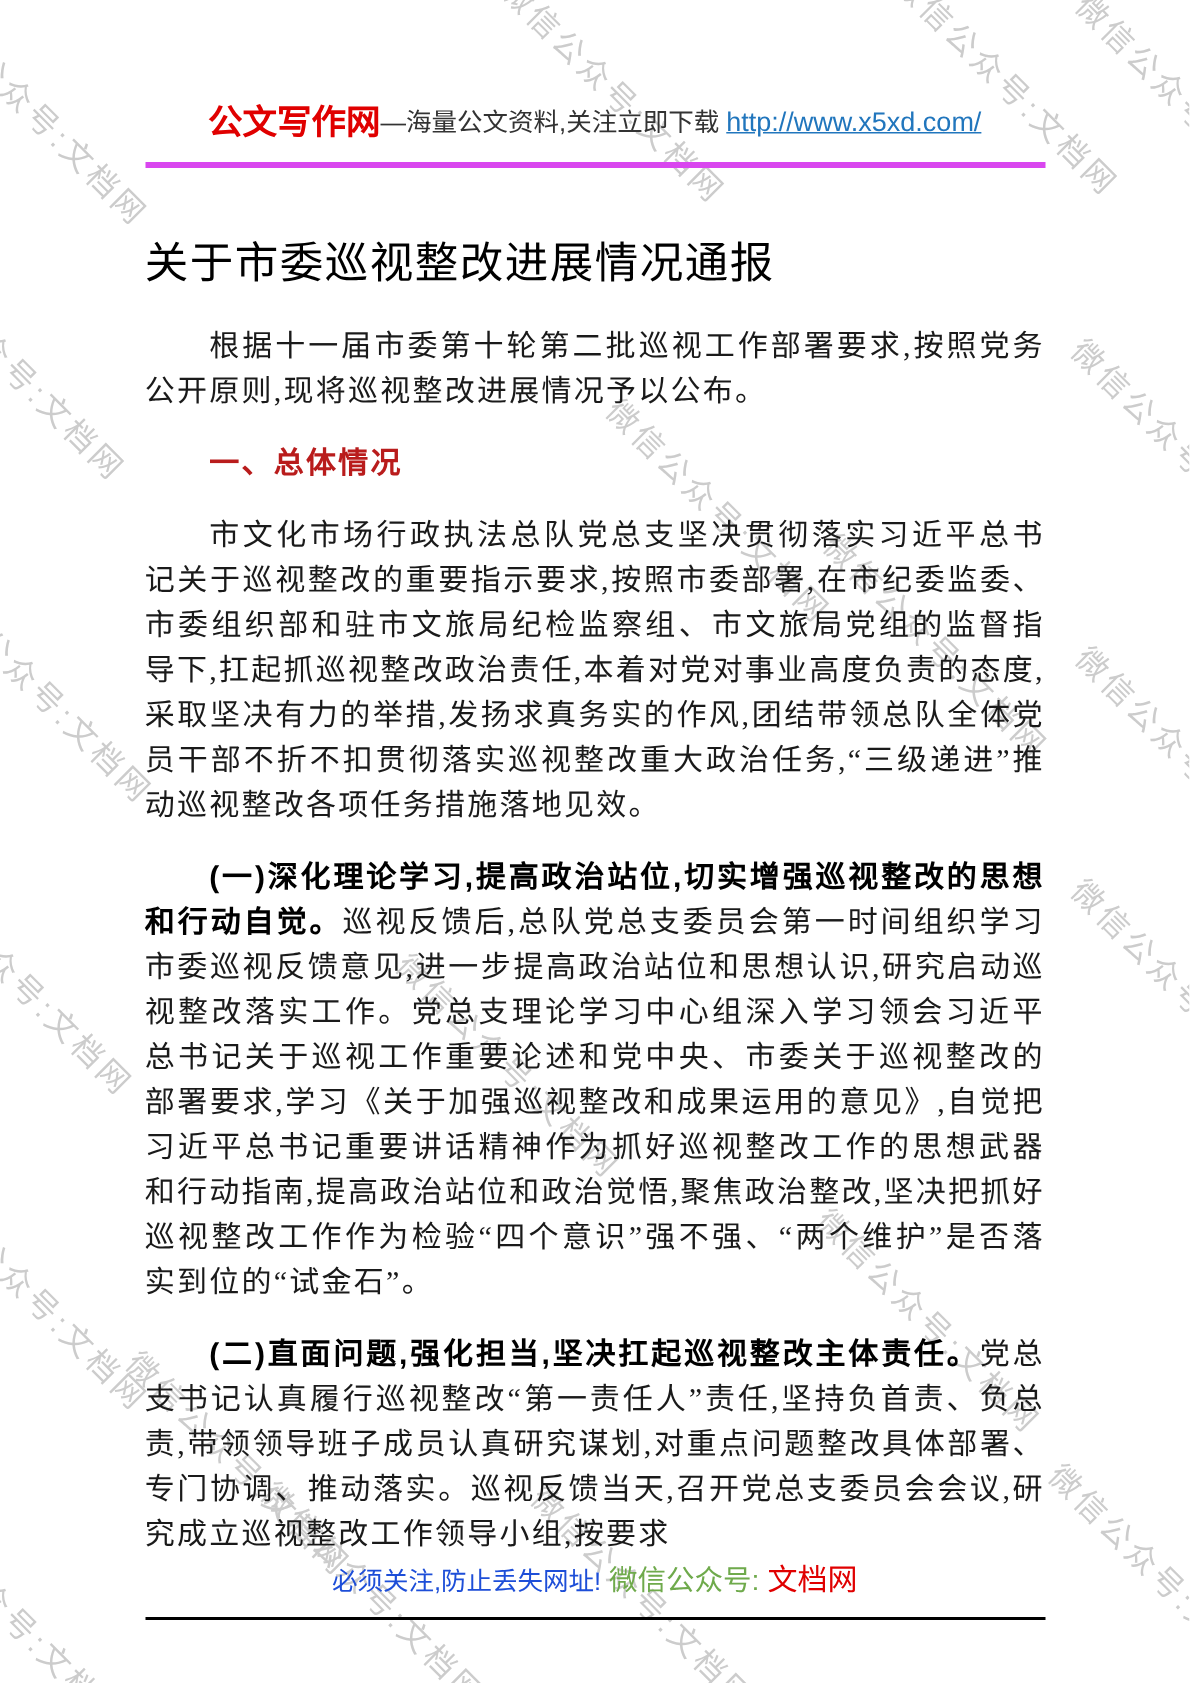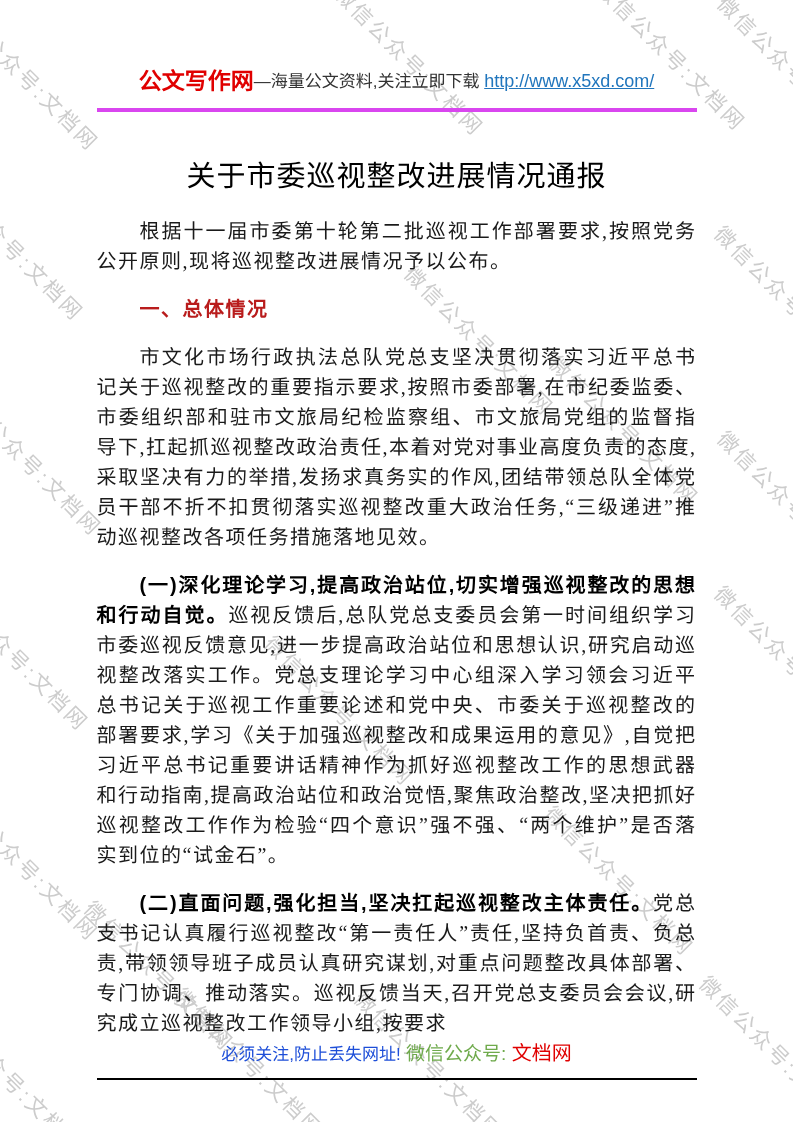--- a/index.html
+++ b/index.html
@@ -58,21 +58,21 @@
     color: #333333;
     font-size: 17px;
   }
   .site-link {
     color: #2176bd;
     font-size: 18px;
     text-decoration: underline;
   }
   .doc-title {
     margin: 46px 0 0 0;
-    text-align: center;
+    text-align: left;
     font-size: 29px;
     font-weight: 500;
     letter-spacing: 1px;
     color: #000000;
     line-height: 1.25;
     font-family: Liberation Serif, serif;
   }
   .para {
     margin: 18px 0 0 0;
     font-size: 20px;

